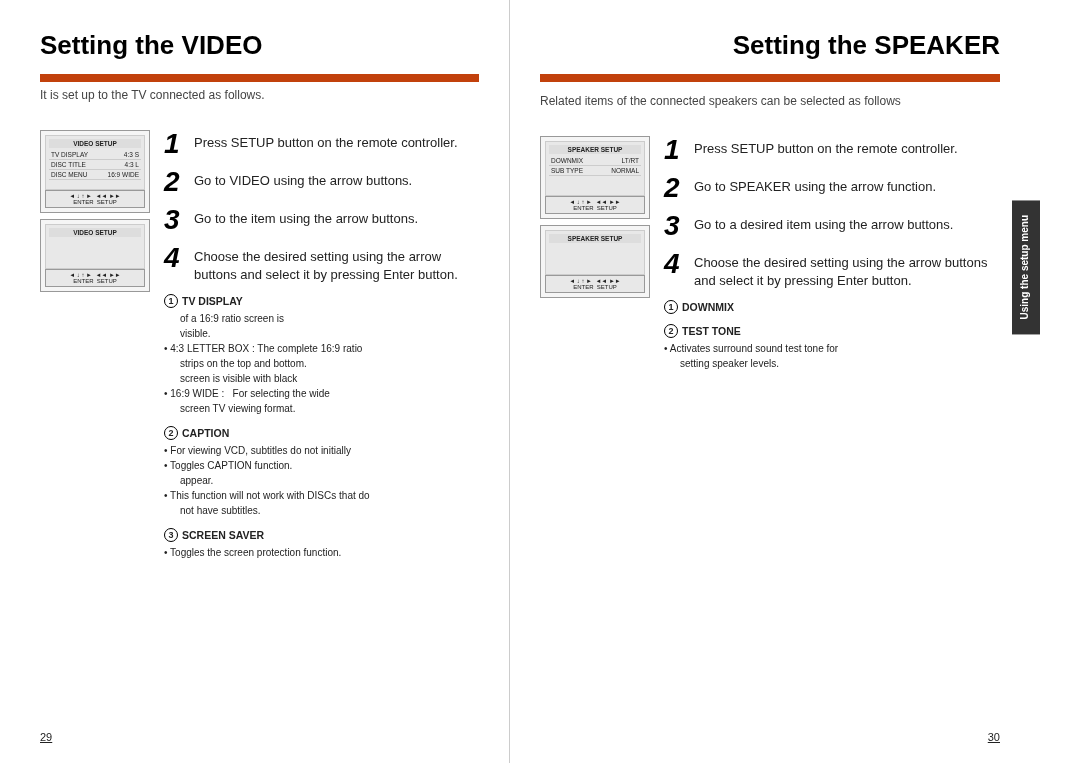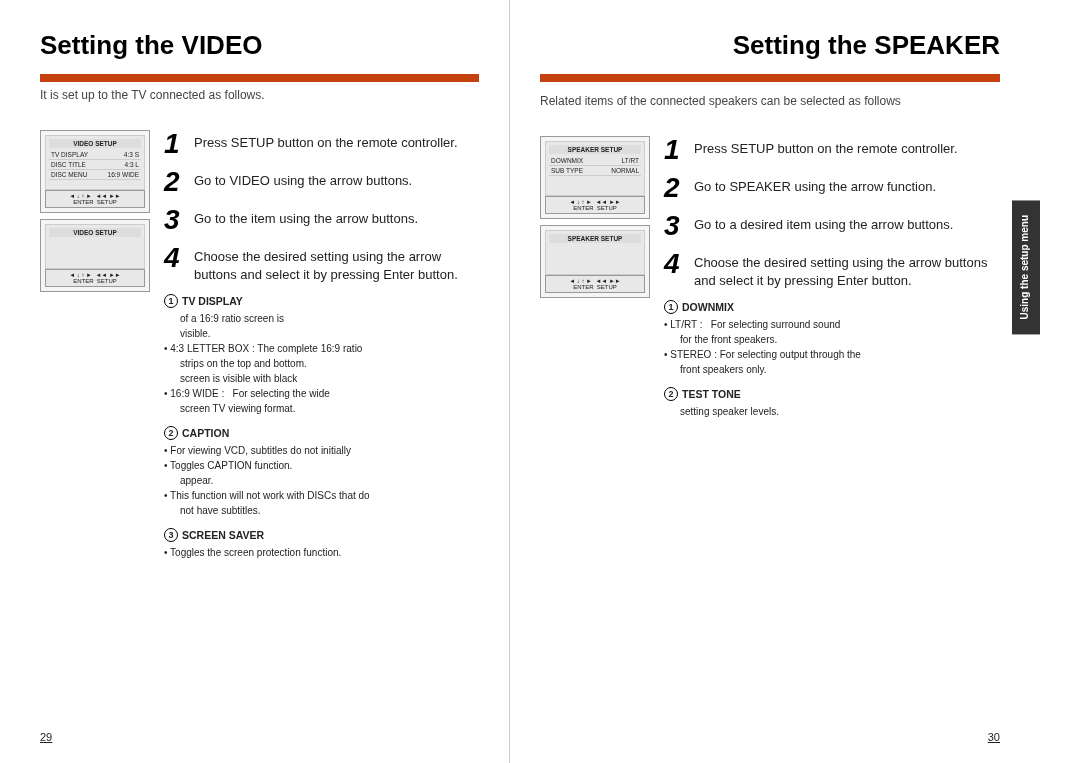--- a/index.html
+++ b/index.html
@@ -359,34 +359,29 @@
         <span class="step-text">Choose the desired setting using the arrow buttons and select it by pressing Enter button.</span>
       </div>
 
       <div class="notes-section">
 
         <div class="note-item">
           <div class="note-title">
             <span class="note-circle">1</span>
             <strong>DOWNMIX</strong>
           </div>
-          <div class="note-content">
-            <div>• LT/RT :&nbsp;&nbsp; For selecting surround sound</div>
-            <div class="sub-item">for the front speakers.</div>
-            <div>• STEREO : For selecting output through the</div>
-            <div class="sub-item">front speakers only.</div>
-          </div>
         </div>
 
         <div class="note-item">
           <div class="note-title">
             <span class="note-circle">2</span>
             <strong>TEST TONE</strong>
           </div>
           <div class="note-content">
+            <div>• Activates surround sound test tone for</div>
             <div class="sub-item">setting speaker levels.</div>
           </div>
         </div>
       </div>
     </div>
   </div>
 
   <div class="side-tab">
     <span>Using the setup menu</span>
   </div>

